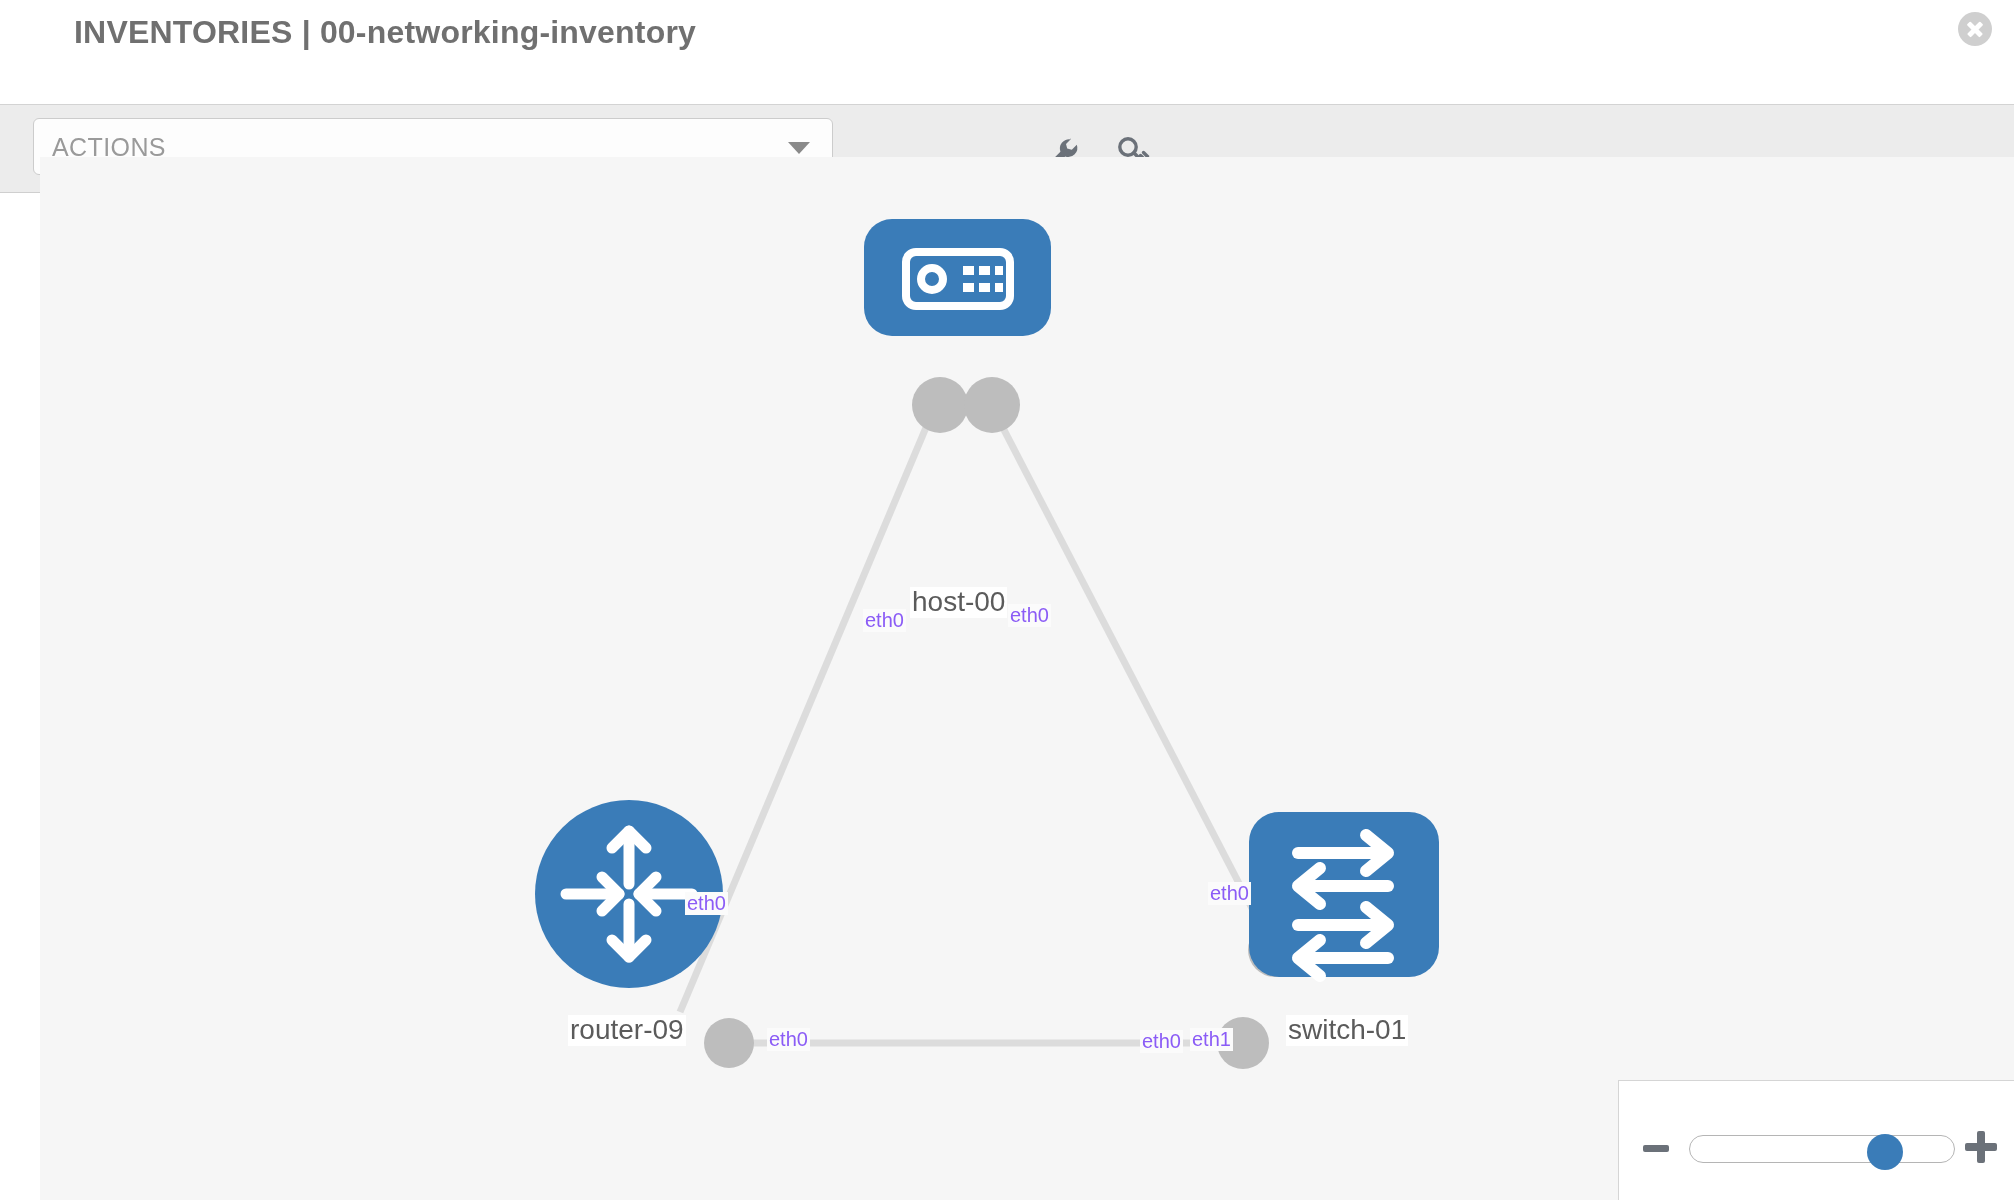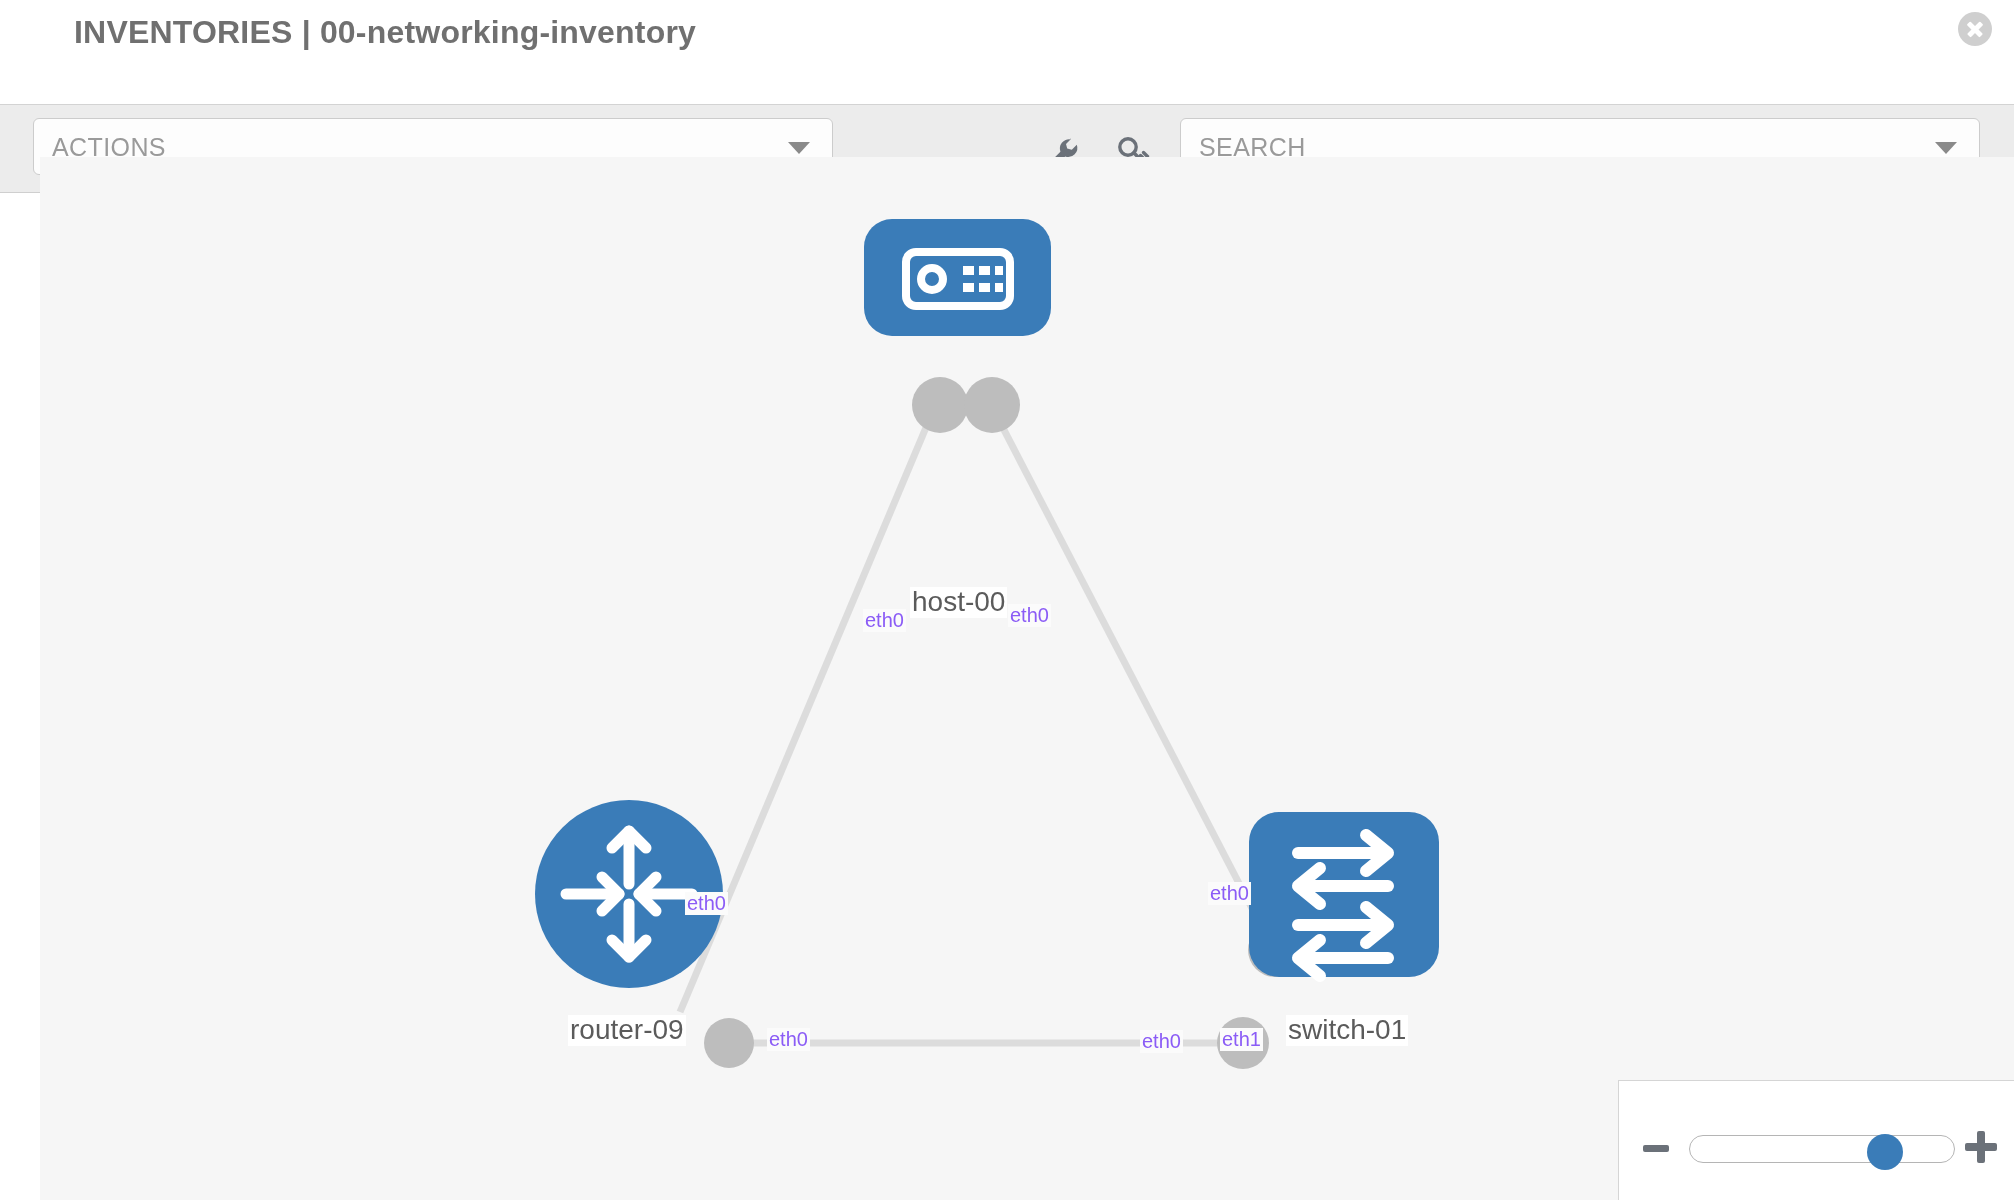--- a/index.html
+++ b/index.html
@@ -141,24 +141,20 @@
 
   <span class="tool-icon" id="key-icon">
     <svg width="44" height="44" viewBox="0 0 44 44" aria-hidden="true">
       <circle cx="16" cy="16" r="8.2" fill="none" stroke="#6b7179" stroke-width="3.4"></circle>
       <path d="M21.8 21.8 L35 35" stroke="#6b7179" stroke-width="3.6" stroke-linecap="round" fill="none"></path>
       <path d="M28.5 24.5 L33 29" stroke="#6b7179" stroke-width="3.4" stroke-linecap="round" fill="none"></path>
       <path d="M31.5 21.5 L35.5 25.5" stroke="#6b7179" stroke-width="3.4" stroke-linecap="round" fill="none"></path>
     </svg>
   </span>
 
-  <div class="select-box" id="search-select">
-    <span class="sel-text">SEARCH</span>
-    <span class="caret"></span>
-  </div>
 </div>
 
 <div class="canvas">
 
   <svg class="topology-svg" width="2014" height="1043">
 
     <g>
       <line x1="898" y1="242" x2="640" y2="855" stroke="#dcdcdc" stroke-width="7"></line>
       <line x1="948" y1="242" x2="1232" y2="790" stroke="#dcdcdc" stroke-width="7"></line>
       <line x1="680" y1="886" x2="1215" y2="886" stroke="#dcdcdc" stroke-width="7"></line>
@@ -228,21 +224,21 @@
   <div class="node-label" style="left:1246px;top:858px;">switch-01</div>
 
   <div class="iface-label" style="left:823px;top:452px;">eth0</div>
   <div class="iface-label" style="left:968px;top:447px;">eth0</div>
 
   <div class="iface-label" style="left:645px;top:735px;">eth0</div>
   <div class="iface-label" style="left:1168px;top:725px;">eth0</div>
 
   <div class="iface-label" style="left:727px;top:871px;">eth0</div>
   <div class="iface-label" style="left:1100px;top:873px;">eth0</div>
-  <div class="iface-label" style="left:1180px;top:871px;">eth1</div>
+  <div class="iface-label" style="left:1150px;top:871px;">eth1</div>
 </div>
 
 <div class="zoom-widget">
   <div class="zoom-row">
     <div class="zoom-minus"></div>
     <div class="zoom-track">
       <div class="zoom-thumb"></div>
     </div>
     <div class="zoom-plus"></div>
   </div>

